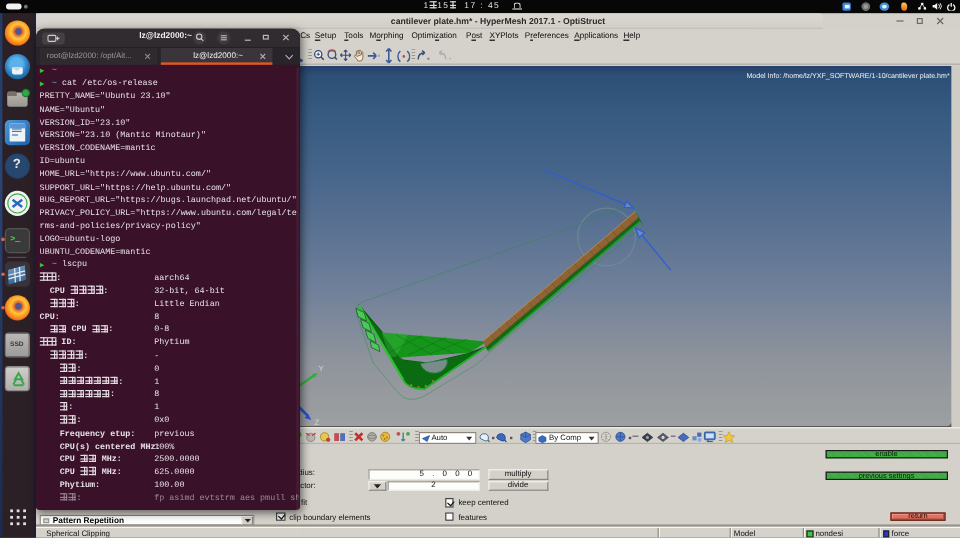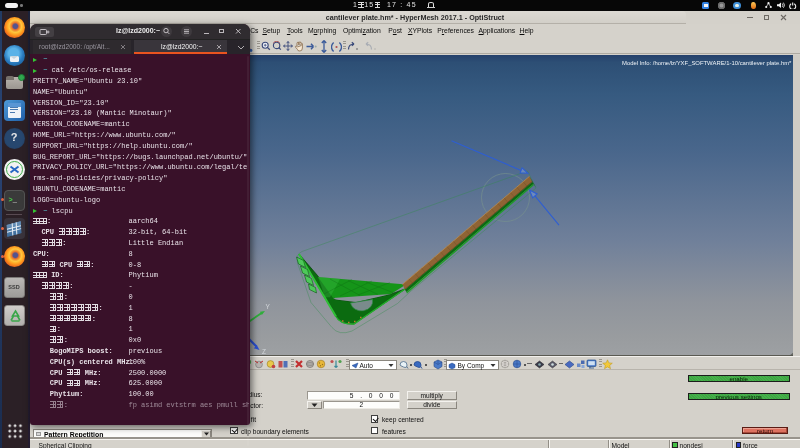--- a/index.html
+++ b/index.html
@@ -441,40 +441,41 @@
 
   <div class="a" style="left:216.5px;top:32px;width:2.5px;height:390px;background:rgba(255,255,255,.055);border-radius:1px"></div>
   <div class="a" id="tc" style="left:3px;top:30.4px;width:216px;height:370px;overflow:hidden">
 <div class="tl"><span class="ar"></span> <span class="til">~</span></div>
 <div class="tl"><span class="ar"></span> <span class="til">~</span> cat /etc/os-release</div>
 <div class="tl">PRETTY_NAME="Ubuntu 23.10"</div>
 <div class="tl">NAME="Ubuntu"</div>
 <div class="tl">VERSION_ID="23.10"</div>
 <div class="tl">VERSION="23.10 (Mantic Minotaur)"</div>
 <div class="tl">VERSION_CODENAME=mantic</div>
+<div class="tl">ID=ubuntu</div>
 <div class="tl">HOME_URL="https://www.ubuntu.com/"</div>
 <div class="tl">SUPPORT_URL="https://help.ubuntu.com/"</div>
 <div class="tl">BUG_REPORT_URL="https://bugs.launchpad.net/ubuntu/"</div>
 <div class="tl">PRIVACY_POLICY_URL="https://www.ubuntu.com/legal/te</div>
 <div class="tl">rms-and-policies/privacy-policy"</div>
+<div class="tl">LOGO=ubuntu-logo</div>
 <div class="tl">UBUNTU_CODENAME=mantic</div>
-<div class="tl">LOGO=ubuntu-logo</div>
 <div class="tl"><span class="ar"></span> <span class="til">~</span> lscpu</div>
 <div class="tl"><b><span class="cj"></span><span class="cj"></span>:</b><span class="tv">aarch64</span></div>
 <div class="tl">  <b>CPU <span class="cj"></span><span class="cj"></span><span class="cj"></span><span class="cj"></span>:</b><span class="tv">32-bit, 64-bit</span></div>
 <div class="tl">  <b><span class="cj"></span><span class="cj"></span><span class="cj"></span>:</b><span class="tv">Little Endian</span></div>
 <div class="tl"><b>CPU:</b><span class="tv">8</span></div>
 <div class="tl">  <b><span class="cj"></span><span class="cj"></span> CPU <span class="cj"></span><span class="cj"></span>:</b><span class="tv">0-8</span></div>
 <div class="tl"><b><span class="cj"></span><span class="cj"></span> ID:</b><span class="tv">Phytium</span></div>
 <div class="tl">  <b><span class="cj"></span><span class="cj"></span><span class="cj"></span><span class="cj"></span>:</b><span class="tv">-</span></div>
 <div class="tl">    <b><span class="cj"></span><span class="cj"></span>:</b><span class="tv">0</span></div>
 <div class="tl">    <b><span class="cj"></span><span class="cj"></span><span class="cj"></span><span class="cj"></span><span class="cj"></span><span class="cj"></span><span class="cj"></span>:</b><span class="tv">1</span></div>
 <div class="tl">    <b><span class="cj"></span><span class="cj"></span><span class="cj"></span><span class="cj"></span><span class="cj"></span><span class="cj"></span>:</b><span class="tv">8</span></div>
 <div class="tl">    <b><span class="cj"></span>:</b><span class="tv">1</span></div>
 <div class="tl">    <b><span class="cj"></span><span class="cj"></span>:</b><span class="tv">0x0</span></div>
-<div class="tl">    <b>BogoMIPS boost:</b><span class="tv">previous</span></div>
+<div class="tl">    <b>Frequency etup:</b><span class="tv">previous</span></div>
 <div class="tl">    <b>CPU(s) centered MHz:</b><span class="tv">100%</span></div>
 <div class="tl">    <b>CPU <span class="cj"></span><span class="cj"></span> MHz:</b><span class="tv">2500.0000</span></div>
 <div class="tl">    <b>CPU <span class="cj"></span><span class="cj"></span> MHz:</b><span class="tv">625.0000</span></div>
 <div class="tl">    <b>Phytium:</b><span class="tv">100.00</span></div>
 <div class="tl" style="opacity:.55">    <b><span class="cj"></span><span class="cj"></span>:</b><span class="tv">fp asimd evtstrm aes pmull sha1 sha2</span></div>
   </div>
 </div>
 
 </body></html>

